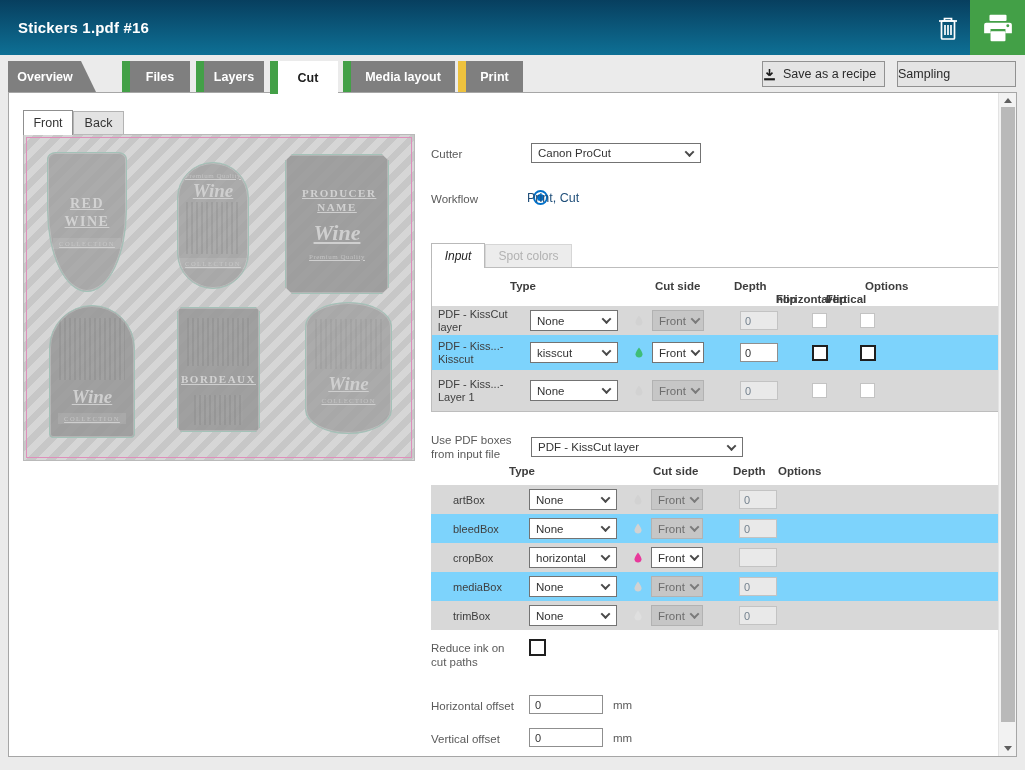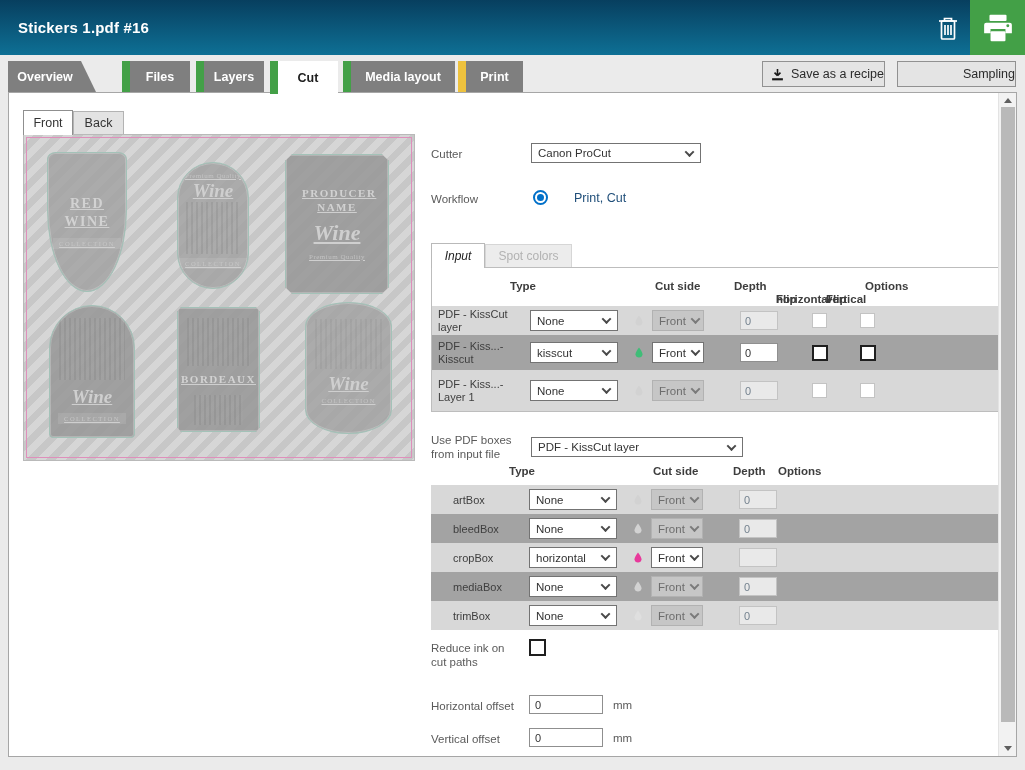--- a/index.html
+++ b/index.html
@@ -21,21 +21,21 @@
   .tab .strip { position:absolute; left:0; top:0; width:8px; height:100%; }
   .strip.green { background:#43a047; } .strip.yellow { background:#eec23e; }
   .tab .lbl { padding-left:8px; }
   .tab-overview { left:0; width:88px; clip-path:polygon(0 0,calc(100% - 15px) 0,100% 100%,0 100%); }
   .tab-overview .lbl { padding:0 14px 0 0; }
   .tab-files { left:114px; width:68px; }
   .tab-layers { left:188px; width:68px; }
   .tab-cut { left:262px; width:68px; background:#fff; color:#1d1d1d; height:33px; z-index:3; }
   .tab-media { left:335px; width:112px; }
   .tab-print { left:450px; width:65px; }
-  .tb-btn { position:absolute; top:0; height:26px; background:#e4e4e4; border:1px solid #919191; color:#2b2b2b; display:flex; align-items:center; justify-content:flex-end; gap:7px; font-size:12.5px; cursor:pointer; }
+  .tb-btn { position:absolute; top:0; height:26px; background:#e4e4e4; border:1px solid #919191; color:#2b2b2b; display:flex; align-items:center; justify-content:flex-start; gap:7px; font-size:12.5px; cursor:pointer; }
   .btn-recipe { left:754px; width:123px; }
   .btn-sampling { left:889px; width:119px; }
 
   
   .panel { position:absolute; left:8px; top:92px; width:1009px; height:665px; background:#fff; border:1px solid #a6a6a6; }
 
   
   .scrollbar { position:absolute; left:989px; top:0; width:18px; height:663px; background:#f2f2f2; border-left:1px solid #e3e3e3; }
   .sb-arrow { position:absolute; left:0; width:18px; height:15px; display:flex; align-items:center; justify-content:center; cursor:pointer; }
   .sb-up { top:0; } .sb-down { bottom:0; }
@@ -86,21 +86,21 @@
   .thead span, .thead div { position:absolute; top:12px; }
   .th-stack { line-height:15px; }
   .trow { display:grid; grid-template-columns:98px 96px 26px 88px 64px 48px 50px 1fr; align-items:center; }
   .trow .rname { padding-left:6px; font-size:11px; color:#3e3e3e; line-height:13px; }
   .trow .dd, .t2row .dd { position:relative; width:88px; height:21px; }
   .trow .dd.cs, .t2row .dd.cs { width:52px; }
   .num { width:38px; height:19px; border:1px solid #8f8f8f; background:#fff; font:inherit; font-size:11px; padding:0 4px; color:#333; }
   .num.disl { background:#e9e9e9; border-color:#c3c3c3; color:#74828f; }
   .cb { width:16px; height:16px; background:#fff; border:2px solid #1f1f1f; margin-left:8px; cursor:pointer; }
   .cb.disl { width:15px; height:15px; border:1px solid #c3c3c3; cursor:default; }
-  .rowgray { background:#d8d8d8; } .rowwhite { background:#a3a3a3; }
+  .rowgray { background:#d8d8d8; } .rowwhite { background:#7dd3fc; }
   .r1 { height:29px; } .r2 { height:35px; } .r3 { height:41px; }
   .droplet { display:flex; justify-content:center; }
 
   .t2head span { position:absolute; font-weight:bold; color:#3d3d3d; font-size:11.5px; }
   .t2 { position:absolute; left:422px; top:392px; width:568px; }
   .t2row { display:grid; grid-template-columns:98px 96px 26px 88px 64px 1fr; align-items:center; height:29px; }
   .t2row .rname { padding-left:22px; font-size:11px; color:#3e3e3e; }
 
   .offset-input { position:absolute; width:74px; height:19px; border:1px solid #8f8f8f; background:#fff; font:inherit; font-size:11px; padding:0 5px; color:#333; }
   .unit { position:absolute; color:#5a5a5a; font-size:11.5px; }
@@ -210,21 +210,21 @@
   </div>
 
   <div class="flabel" style="left:422px;top:54px">Cutter</div>
   <div class="dd" style="left:522px;top:50px;width:170px">
     <span>Canon ProCut</span>
     <span class="chev"></span>
   </div>
 
   <div class="flabel" style="left:422px;top:99px">Workflow</div>
   <div class="radio" style="left:524px;top:97px"></div>
-  <div class="wf-value" style="left:565px;top:98px">Print, Cut</div>
+  <div class="wf-value" style="left:518px;top:98px">Print, Cut</div>
 
   <div class="sec-tab sec-input">
     <span>Input</span>
   </div>
   <div class="sec-tab sec-spot">
     <span>Spot colors</span>
   </div>
 
   <div class="t1">
     <div class="thead">

